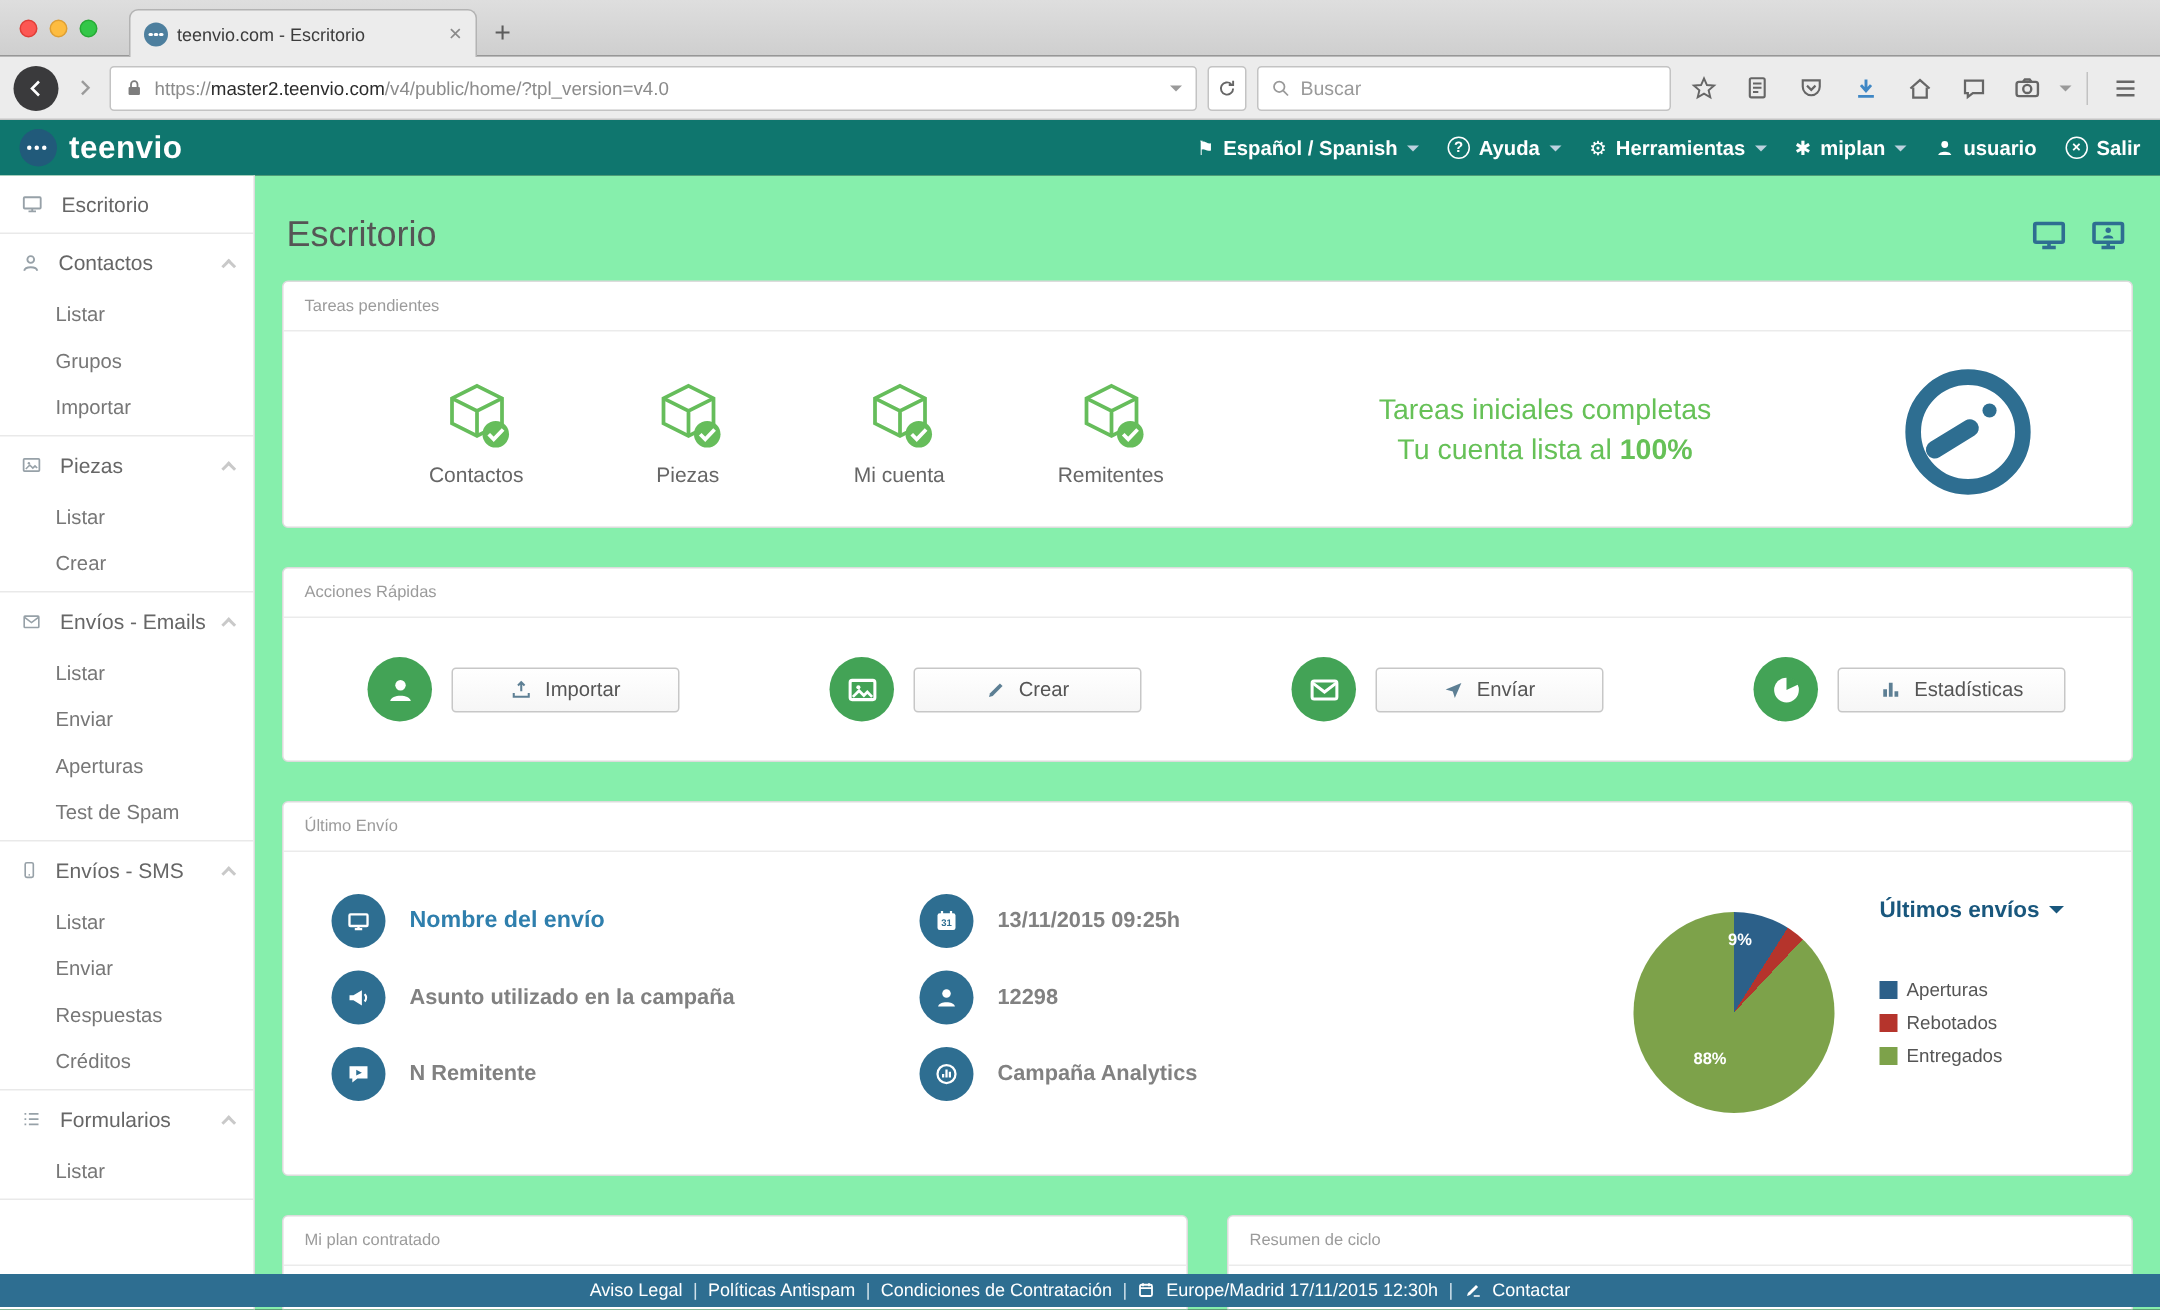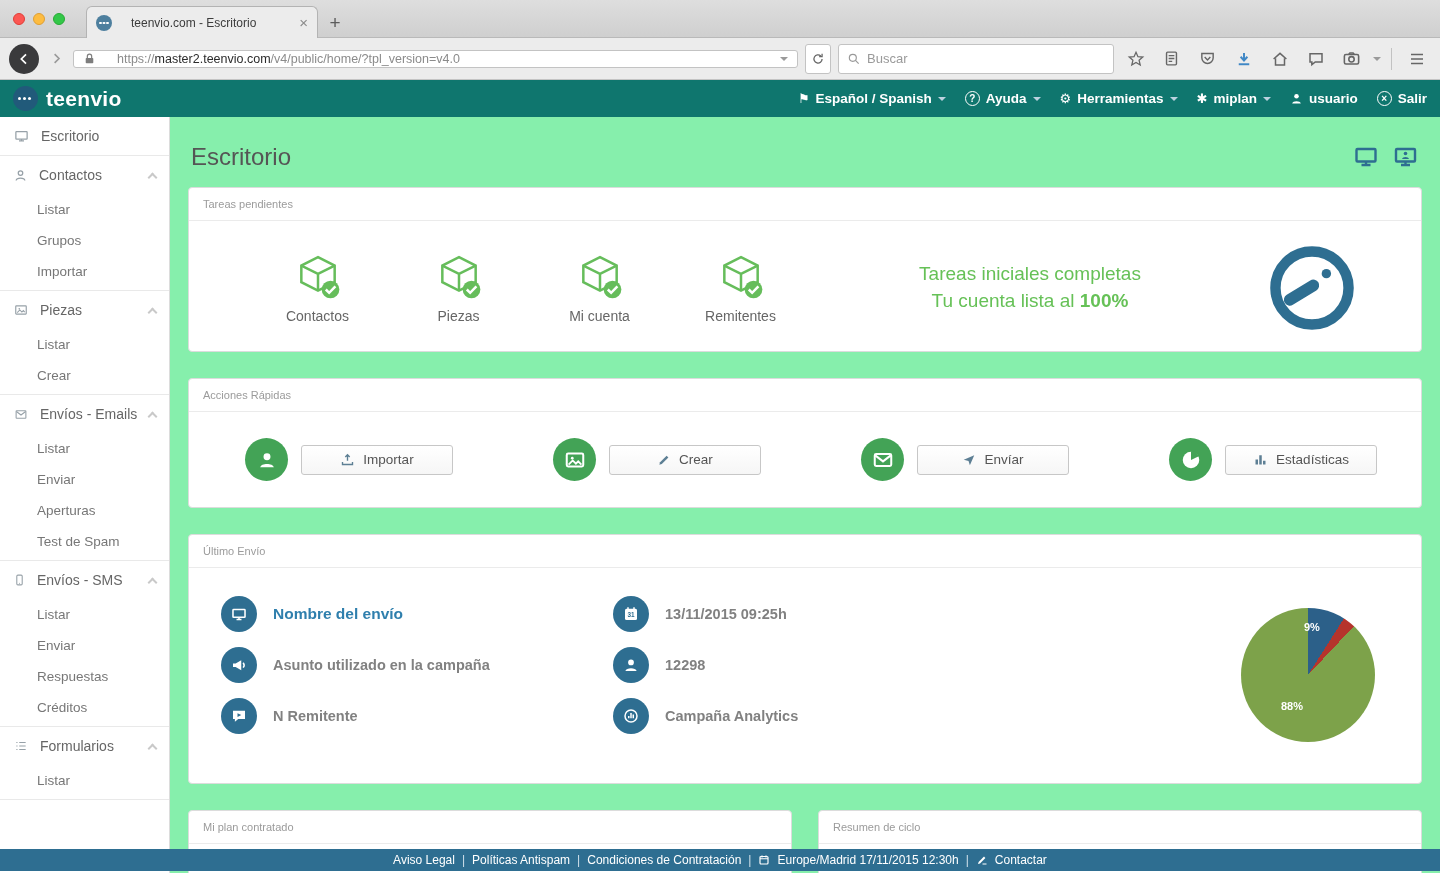--- a/index.html
+++ b/index.html
@@ -10,31 +10,31 @@
   svg { display:block; }
 
   
   .tabbar { position:relative; height:38px; background:linear-gradient(#dedede,#cfcfcf); border-bottom:1px solid #b9b9b9; }
   .traffic { position:absolute; left:13px; top:13px; display:flex; gap:8px; }
   .tl { width:12px; height:12px; border-radius:50%; }
   .tl.red { background:#fc5753; border:1px solid #df3e37; }
   .tl.yellow { background:#fdbc40; border:1px solid #de9f34; }
   .tl.green { background:#33c748; border:1px solid #27aa35; }
   .tabs { position:absolute; left:86px; bottom:-1px; display:flex; align-items:flex-end; }
-  .tab { width:232px; height:32px; background:#ececec; border:1px solid #b3b3b3; border-bottom:none; border-radius:6px 6px 0 0; display:flex; align-items:center; gap:19px; padding:0 9px;justify-content:space-between; }
+  .tab { width:232px; height:32px; background:#ececec; border:1px solid #b3b3b3; border-bottom:none; border-radius:6px 6px 0 0; display:flex; align-items:center; gap:6px; padding:0 9px;justify-content:space-between; }
   .favicon { width:16px; height:16px; border-radius:50%; background:#4d7f9e; position:relative; flex:none; }
   .favicon::after { content:""; position:absolute; left:3px; top:7px; width:2.5px; height:2.5px; border-radius:50%; background:#fff; box-shadow:3.5px 0 0 #fff, 7px 0 0 #fff; }
   .tab-title { font-size:12px; color:#3c3c3c; white-space:nowrap; overflow:hidden; flex:1; }
   .tab-close { color:#8b8b8b; font-size:15px; line-height:1; }
   .newtab { width:30px; height:30px; display:flex; align-items:center; justify-content:center; color:#5c5c5c; font-size:19px; margin-left:2px; }
 
   .toolbar { height:42px; background:#ececec; display:flex; align-items:center; padding:0 9px; gap:7px; border-bottom:1px solid #c4c4c4; }
   .nav-btn-back { width:30px; height:30px; border-radius:50%; background:#3a3a3c; display:flex; align-items:center; justify-content:center; flex:none; }
   .nav-btn-fwd { width:20px; height:30px; display:flex; align-items:center; justify-content:center; flex:none; }
-  .urlfield { flex:1; max-width:762px; height:18px; background:#fff; border:1px solid #c3c3c3; border-radius:3px; display:flex; align-items:center; padding:0 9px; gap:21px; }
+  .urlfield { flex:1; max-width:762px; height:30px; background:#fff; border:1px solid #c3c3c3; border-radius:3px; display:flex; align-items:center; padding:0 9px; gap:7px; }
   .url-text { font-size:12.5px; color:#8b8b8b; white-space:nowrap; overflow:hidden; flex:1; }
   .url-text b { color:#2b2b2b; font-weight:normal; }
   .tri-down { width:0; height:0; border:4px solid transparent; border-top-color:#9a9a9a; margin-top:4px; }
   .reloadbox { width:26px; height:30px; background:#fff; border:1px solid #c3c3c3; border-radius:3px; display:flex; align-items:center; justify-content:center; flex:none; }
   .searchfield { width:276px; height:30px; background:#fff; border:1px solid #c3c3c3; border-radius:3px; display:flex; align-items:center; padding:0 8px; gap:6px; flex:none; }
   .search-input { border:none; outline:none; flex:1; font-size:13px; font-family:"Liberation Sans",sans-serif; color:#444; background:transparent; }
   .search-input::placeholder { color:#9a9a9a; }
   .tool-ico { width:29px; height:30px; display:flex; align-items:center; justify-content:center; flex:none; }
   .tb-sep { width:1px; height:22px; background:#c2c2c2; margin:0 3px; flex:none; }
 
@@ -567,20 +567,38 @@
             </span>
             <span class="le-label" data-interactable="false">Campaña Analytics</span>
           </div>
         </div>
         <div class="le-col3">
           <div class="pie-wrap" data-interactable="false">
             <div class="pie" data-interactable="false" style="background: conic-gradient(rgb(44, 96, 137) 0%, rgb(44, 96, 137) 9%, rgb(181, 52, 44) 9%, rgb(181, 52, 44) 12%, rgb(125, 162, 74) 12%, rgb(125, 162, 74) 100%);"></div>
             <span class="pie-label blue" data-interactable="false">9%</span>
             <span class="pie-label green" data-interactable="false">88%</span>
           </div>
+          <div class="legend-col">
+            <div class="recent-head" data-interactable="true">
+              <span>Últimos envíos</span>
+              <span class="chev-dn" data-interactable="false"></span>
+            </div>
+            <div class="legend-item" data-interactable="false">
+              <span class="legend-sq" data-interactable="false" style="background: rgb(44, 96, 137);"></span>
+              <span>Aperturas</span>
+            </div>
+            <div class="legend-item" data-interactable="false">
+              <span class="legend-sq" data-interactable="false" style="background: rgb(181, 52, 44);"></span>
+              <span>Rebotados</span>
+            </div>
+            <div class="legend-item" data-interactable="false">
+              <span class="legend-sq" data-interactable="false" style="background: rgb(125, 162, 74);"></span>
+              <span>Entregados</span>
+            </div>
+          </div>
         </div>
       </div>
     </section>
 
     <div class="bottom-row">
       <section class="card" data-interactable="false">
         <div class="card-head" data-interactable="false">Mi plan contratado</div>
       </section>
       <section class="card" data-interactable="false">
         <div class="card-head" data-interactable="false">Resumen de ciclo</div>

